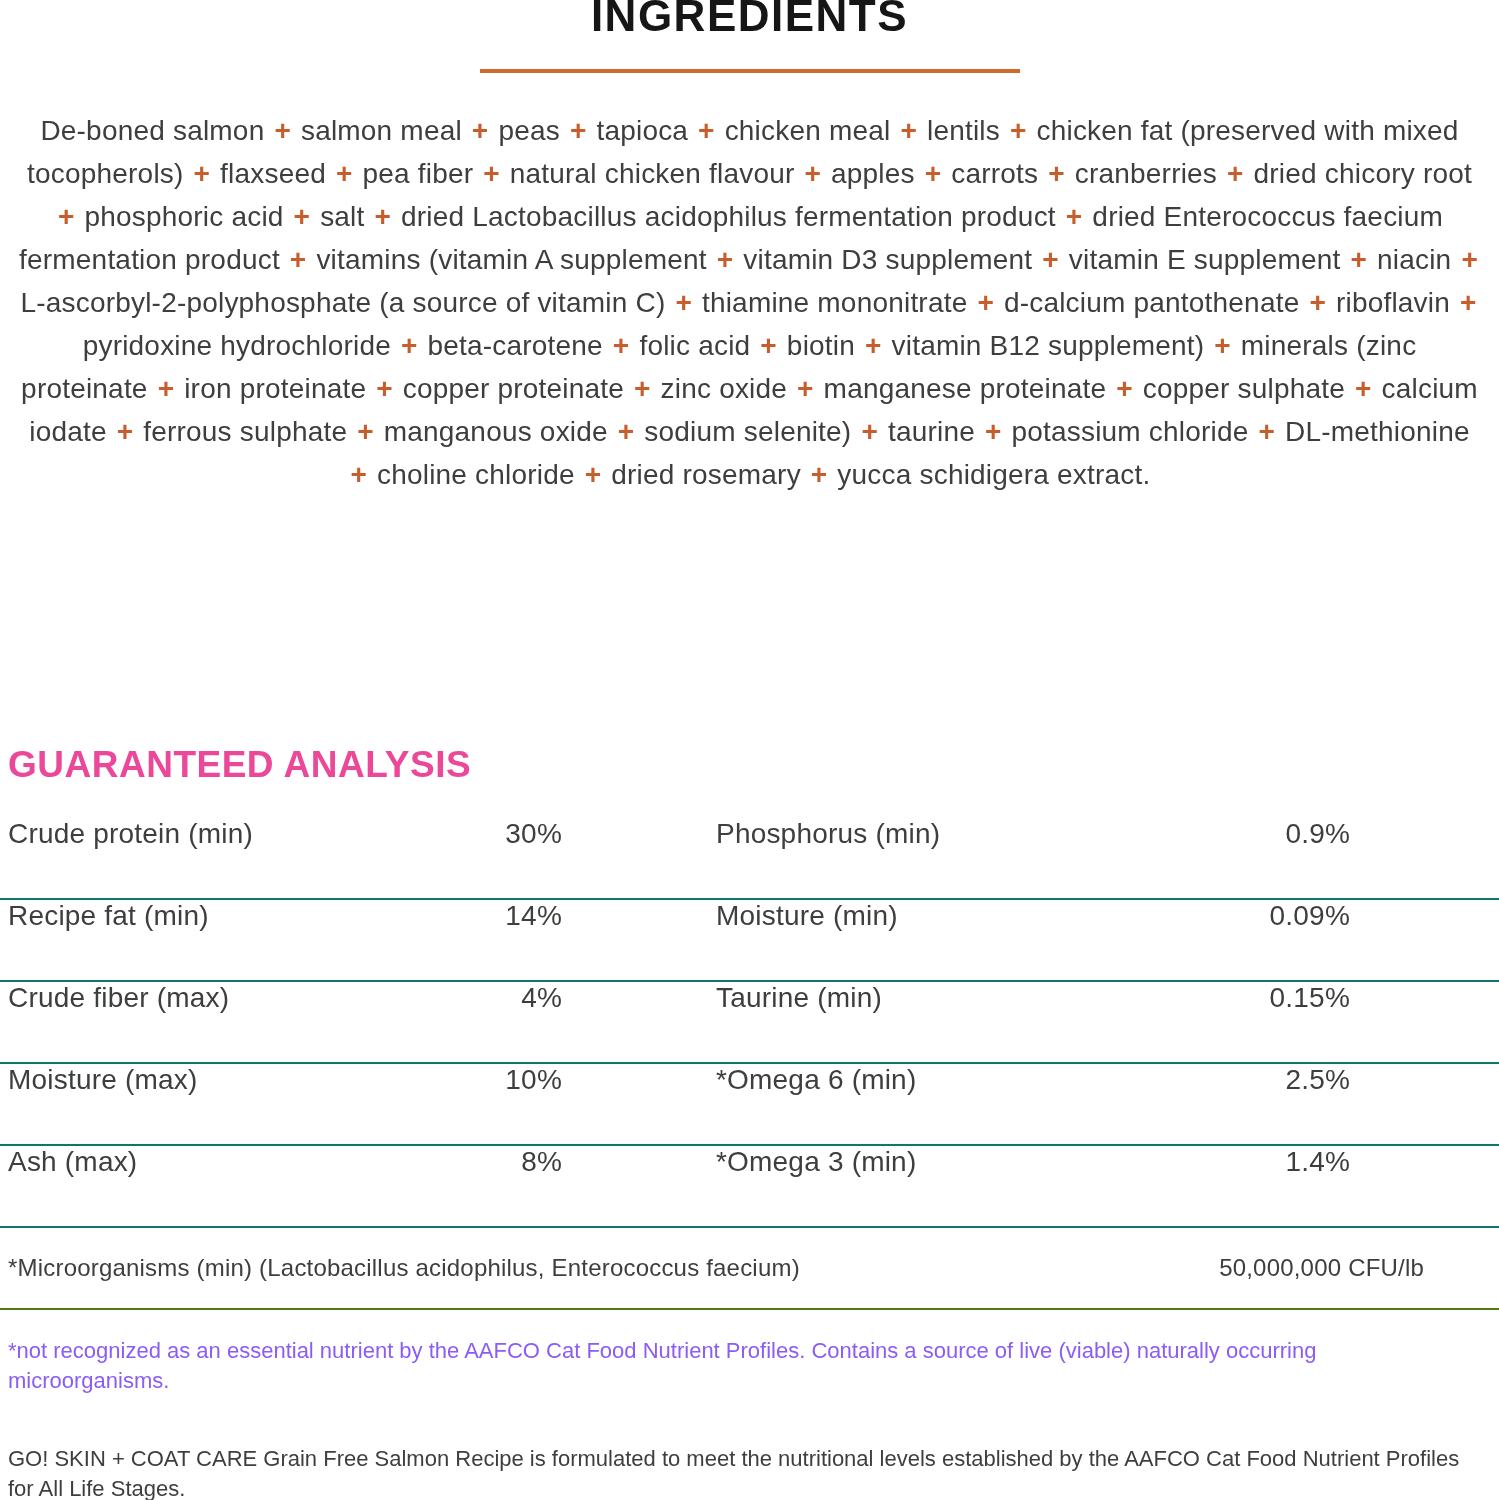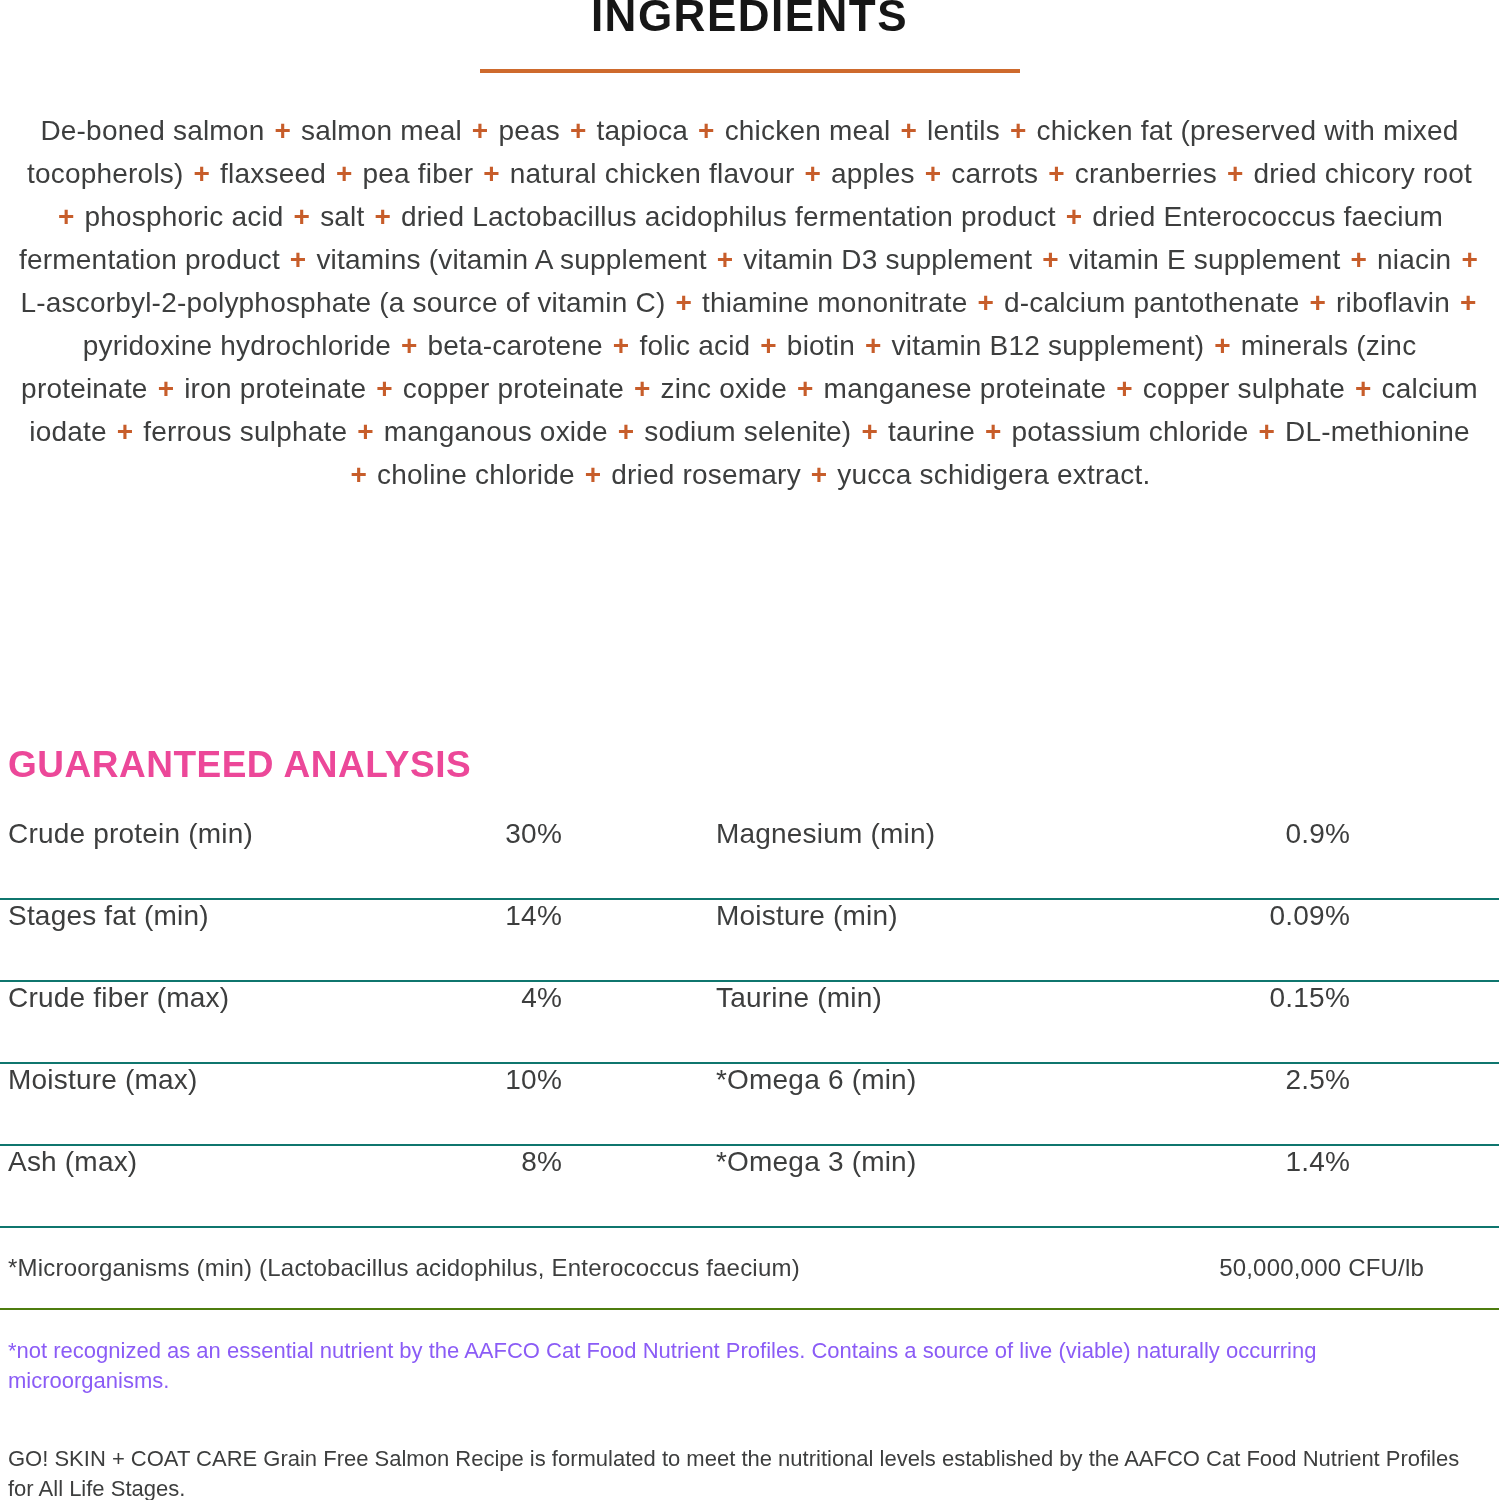--- a/index.html
+++ b/index.html
@@ -97,26 +97,26 @@
 
 <p class="ingredients-text">De-boned salmon <span class="plus">+</span> salmon meal <span class="plus">+</span> peas <span class="plus">+</span> tapioca <span class="plus">+</span> chicken meal <span class="plus">+</span> lentils <span class="plus">+</span> chicken fat (preserved with mixed tocopherols) <span class="plus">+</span> flaxseed <span class="plus">+</span> pea fiber <span class="plus">+</span> natural chicken flavour <span class="plus">+</span> apples <span class="plus">+</span> carrots <span class="plus">+</span> cranberries <span class="plus">+</span> dried chicory root <span class="plus">+</span> phosphoric acid <span class="plus">+</span> salt <span class="plus">+</span> dried Lactobacillus acidophilus fermentation product <span class="plus">+</span> dried Enterococcus faecium fermentation product <span class="plus">+</span> vitamins (vitamin A supplement <span class="plus">+</span> vitamin D3 supplement <span class="plus">+</span> vitamin E supplement <span class="plus">+</span> niacin <span class="plus">+</span> L-ascorbyl-2-polyphosphate (a source of vitamin C) <span class="plus">+</span> thiamine mononitrate <span class="plus">+</span> d-calcium pantothenate <span class="plus">+</span> riboflavin <span class="plus">+</span> pyridoxine hydrochloride <span class="plus">+</span> beta-carotene <span class="plus">+</span> folic acid <span class="plus">+</span> biotin <span class="plus">+</span> vitamin B12 supplement) <span class="plus">+</span> minerals (zinc proteinate <span class="plus">+</span> iron proteinate <span class="plus">+</span> copper proteinate <span class="plus">+</span> zinc oxide <span class="plus">+</span> manganese proteinate <span class="plus">+</span> copper sulphate <span class="plus">+</span> calcium iodate <span class="plus">+</span> ferrous sulphate <span class="plus">+</span> manganous oxide <span class="plus">+</span> sodium selenite) <span class="plus">+</span> taurine <span class="plus">+</span> potassium chloride <span class="plus">+</span> DL-methionine <span class="plus">+</span> choline chloride <span class="plus">+</span> dried rosemary <span class="plus">+</span> yucca schidigera extract.</p>
 
 <div class="ga-title">GUARANTEED ANALYSIS</div>
 
 <div class="ga-table">
 
   <div class="ga-row">
     <div class="cell-label-left">Crude protein (min)</div>
     <div class="cell-value-left">30%</div>
-    <div class="cell-label-right">Magnesium (min)</div>
+    <div class="cell-label-right">Phosphorus (min)</div>
     <div class="cell-value-right">0.9%</div>
   </div>
 
   <div class="ga-row">
-    <div class="cell-label-left">Stages fat (min)</div>
+    <div class="cell-label-left">Recipe fat (min)</div>
     <div class="cell-value-left">14%</div>
     <div class="cell-label-right">Moisture (min)</div>
     <div class="cell-value-right">0.09%</div>
   </div>
 
   <div class="ga-row">
     <div class="cell-label-left">Crude fiber (max)</div>
     <div class="cell-value-left">4%</div>
     <div class="cell-label-right">Taurine (min)</div>
     <div class="cell-value-right">0.15%</div>

